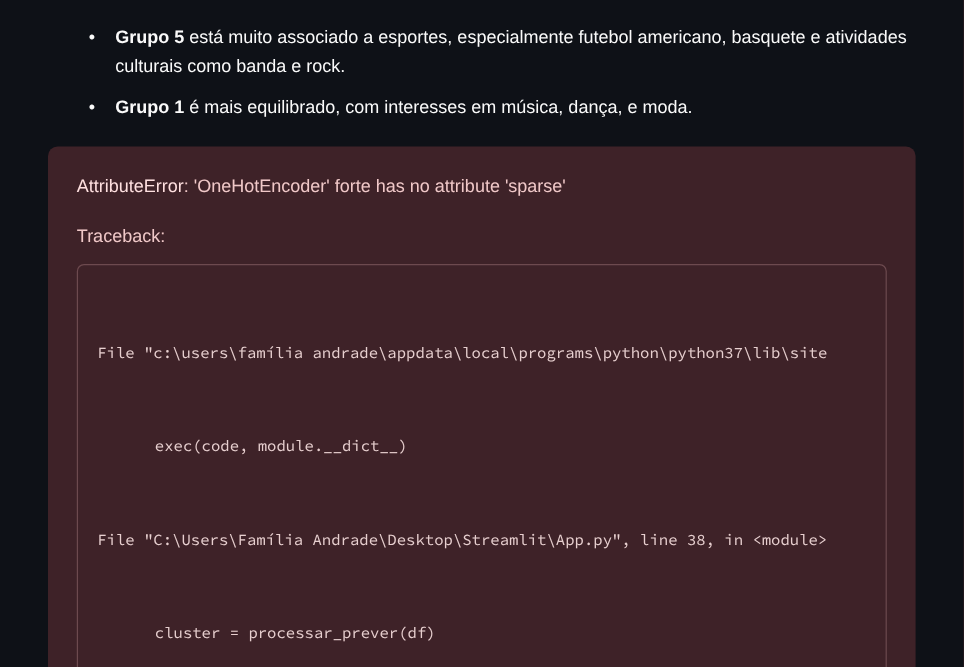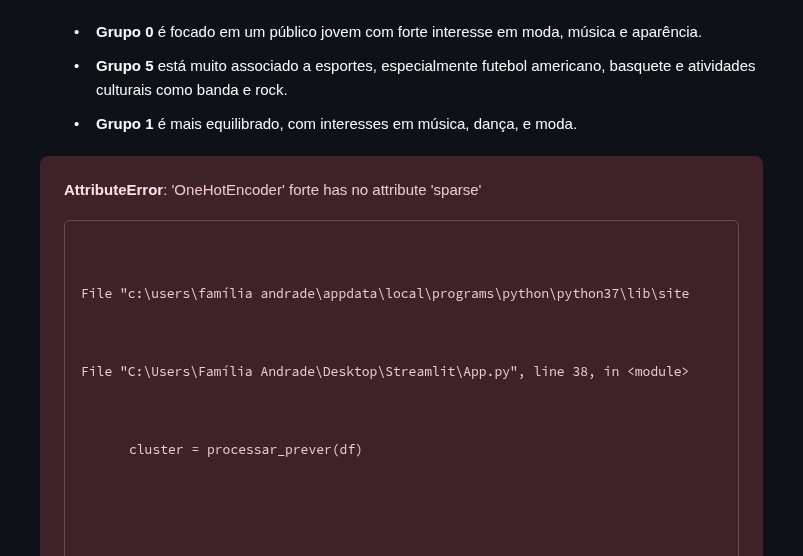--- a/index.html
+++ b/index.html
@@ -36,21 +36,21 @@
     border-radius: 8px;
     padding: 22px 24px;
     margin-top: 8px;
   }
   .error-title {
     color: #f0c8c8;
     font-size: 15px;
     margin-bottom: 18px;
   }
   .error-title .err-name {
-    font-weight: 700;
+    font-weight: 400;
     color: #ffe0e0;
   }
   .tb-label {
     color: #f0c8c8;
     font-size: 15px;
     margin-bottom: 10px;
   }
   .traceback-pre {
     border: 1px solid #6d4a4f;
     border-radius: 6px;
@@ -73,36 +73,35 @@
     margin-bottom: 8px;
     padding-left: 48px;
   }
   .tb-line:last-child, .tb-code:last-child { margin-bottom: 0; }
 </style>
 </head>
 <body>
 
 <ul class="desc-list">
   <li>
-    <span class="bold">Grupo 0</span><span> é focado em um público jovem com forte interesse em moda, música e aparência.</span>
-  </li>
-  <li>
     <span class="bold">Grupo 5</span><span> está muito associado a esportes, especialmente futebol americano, basquete e atividades culturais como banda e rock.</span>
   </li>
   <li>
     <span class="bold">Grupo 1</span><span> é mais equilibrado, com interesses em música, dança, e moda.</span>
   </li>
 </ul>
 
 <div class="error-box">
   <div class="error-title">
     <span class="err-name">AttributeError</span><span>: 'OneHotEncoder' forte has no attribute 'sparse'</span>
   </div>
+  <div class="tb-label">Traceback:</div>
   <div class="traceback-pre">
     <div class="tb-line">File "c:\users\família andrade\appdata\local\programs\python\python37\lib\site</div>
+    <div class="tb-code">exec(code, module.__dict__)</div>
     <div class="tb-line">File "C:\Users\Família Andrade\Desktop\Streamlit\App.py", line 38, in &lt;module&gt;</div>
     <div class="tb-code">cluster = processar_prever(df)</div>
     
     
     
     
   </div>
 </div>
 
 </body></html>

